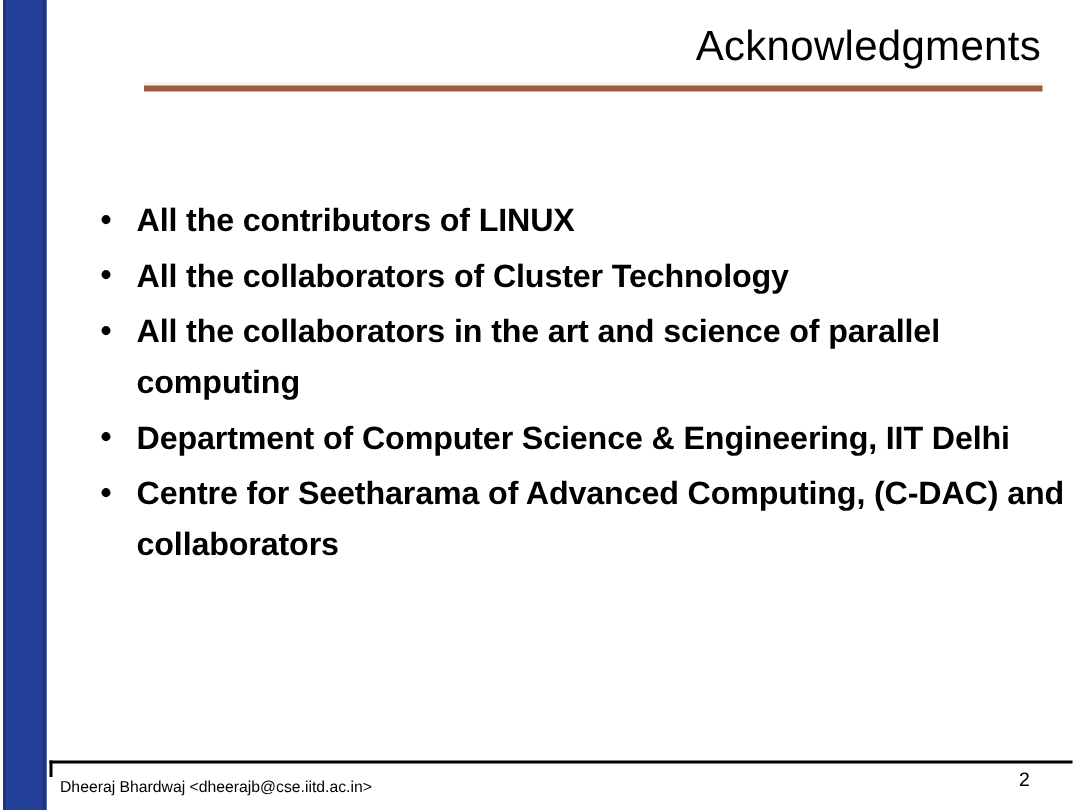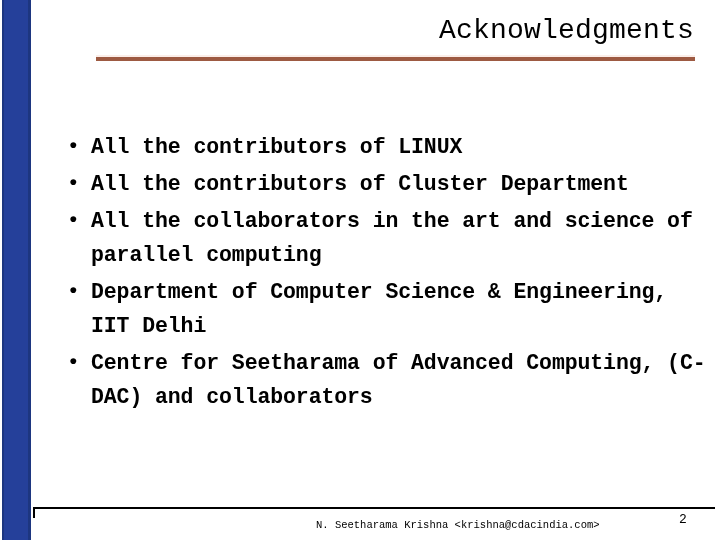--- a/index.html
+++ b/index.html
@@ -6,21 +6,21 @@
     margin: 0;
     padding: 0;
     background: #ffffff;
   }
   #slide {
     position: relative;
     width: 720px;
     height: 540px;
     background: #ffffff;
     overflow: hidden;
-    font-family: Liberation Mono, monospace;
+    font-family: Liberation Sans, sans-serif;
   }
 
   
   #left-bar {
     position: absolute;
     left: 2px;
     top: 0;
     width: 29px;
     height: 540px;
     background: #25409A;
@@ -165,21 +165,21 @@
 
   <div id="body">
 
     <div class="bullet-row">
       <span class="bullet-marker">•</span>
       <span class="bullet-text">All the contributors of LINUX</span>
     </div>
 
     <div class="bullet-row">
       <span class="bullet-marker">•</span>
-      <span class="bullet-text">All the contributors of Cluster Department</span>
+      <span class="bullet-text">All the collaborators of Cluster Technology</span>
     </div>
 
     <div class="bullet-row">
       <span class="bullet-marker">•</span>
       <span class="bullet-text">All the collaborators in the art and science of parallel computing</span>
     </div>
 
     <div class="bullet-row">
       <span class="bullet-marker">•</span>
       <span class="bullet-text">Department of Computer Science &amp; Engineering, IIT Delhi</span>
@@ -187,16 +187,16 @@
 
     <div class="bullet-row">
       <span class="bullet-marker">•</span>
       <span class="bullet-text">Centre for Seetharama of Advanced Computing, (C-DAC) and collaborators</span>
     </div>
 
   </div>
 
   <div id="footer-rule"></div>
   <div id="footer-tick"></div>
-  <div id="footer-center">N. Seetharama Krishna &lt;krishna@cdacindia.com&gt;</div>
+  <div id="footer-left">Dheeraj Bhardwaj &lt;dheerajb@cse.iitd.ac.in&gt;</div>
   <div id="footer-page">2</div>
 
 </div>
 
 </body></html>

